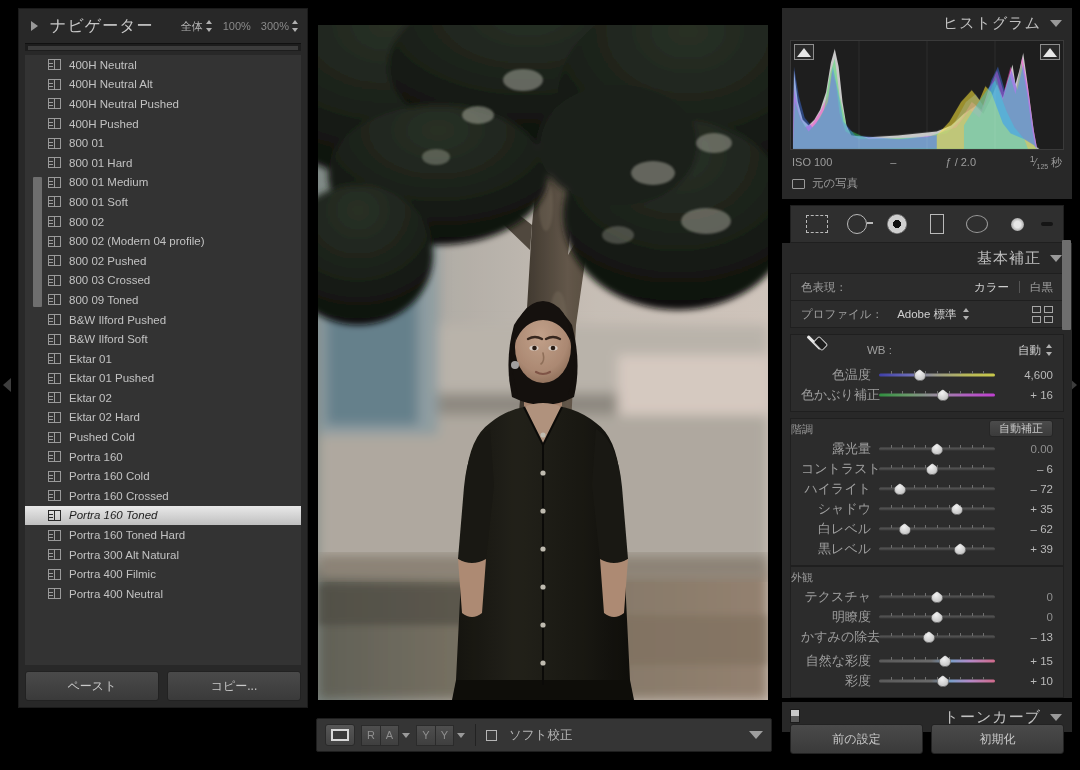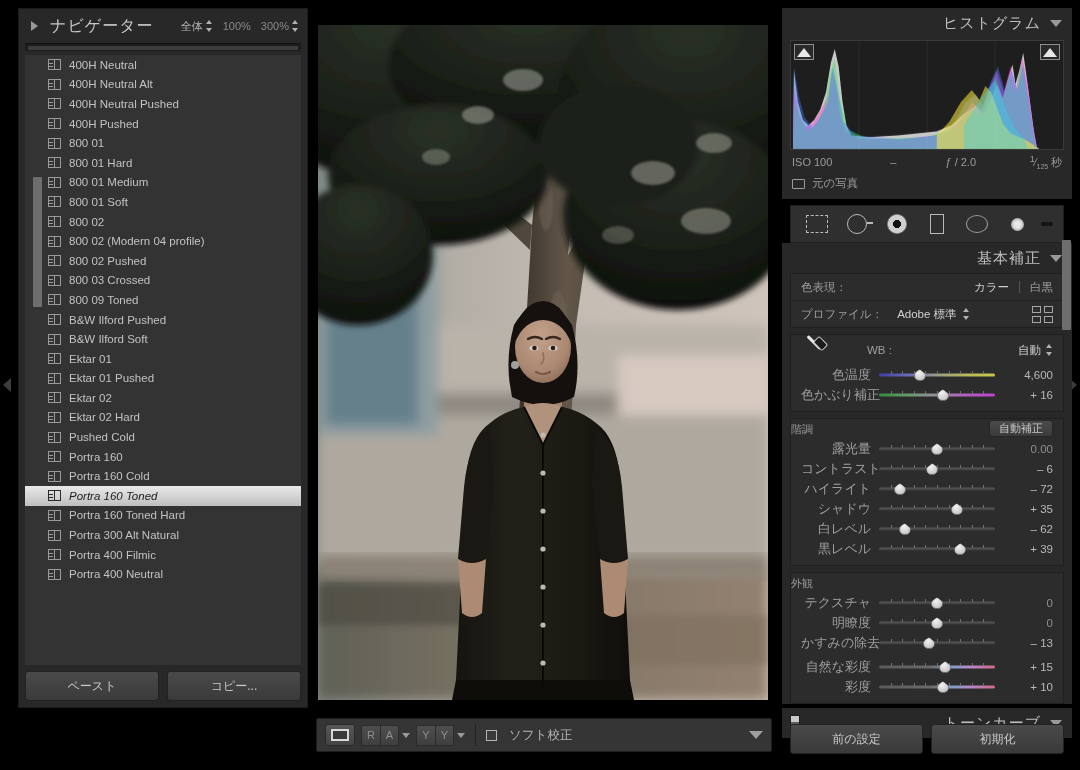--- a/index.html
+++ b/index.html
@@ -348,20 +348,24 @@
           <span class="pricon"></span>
           <span>Pushed Cold</span>
         </div>
         <div class="preset-row">
           <span class="pricon"></span>
           <span>Portra 160</span>
         </div>
         <div class="preset-row">
           <span class="pricon"></span>
           <span>Portra 160 Cold</span>
+        </div>
+        <div class="preset-row">
+          <span class="pricon"></span>
+          <span>Portra 160 Crossed</span>
         </div>
         <div class="preset-row sel">
           <span class="pricon"></span>
           <span>Portra 160 Toned</span>
         </div>
         <div class="preset-row">
           <span class="pricon"></span>
           <span>Portra 160 Toned Hard</span>
         </div>
         <div class="preset-row">
@@ -826,21 +830,21 @@
                   <i style="left: 90%;"></i>
                 </div>
                 <div class="knob" style="left: 70%;"></div>
               </div>
               <span class="sl-val">+ 39</span>
             </div>
           </div>
         <div style="height:6px"></div>
       </div>
 
-      <div class="grp last" style="margin-top:6px">
+      <div class="grp last" style="">
         <div class="grp-title">
           <span class="t">外観</span>
         </div>
         <div id="appearance-sliders">
             <div class="sl">
               <span class="sl-name">テクスチャ</span>
               <div class="track">
                 <div class="bar"></div>
                 <div class="ticks">
                   <i style="left: 10%;"></i>

